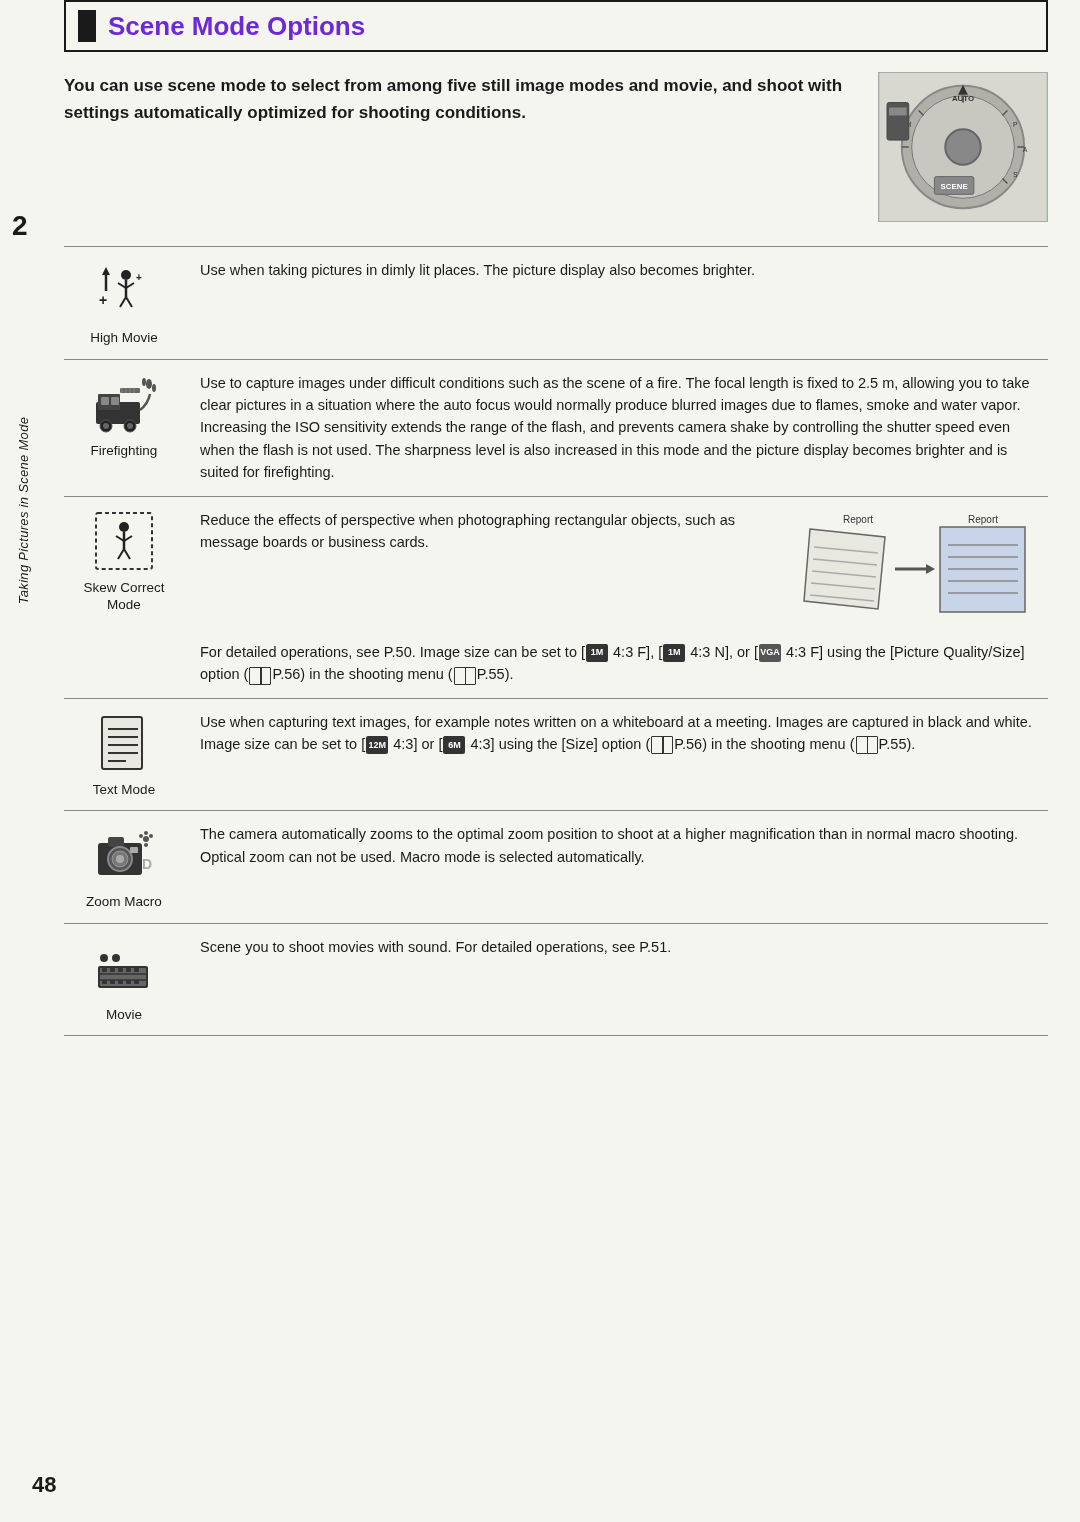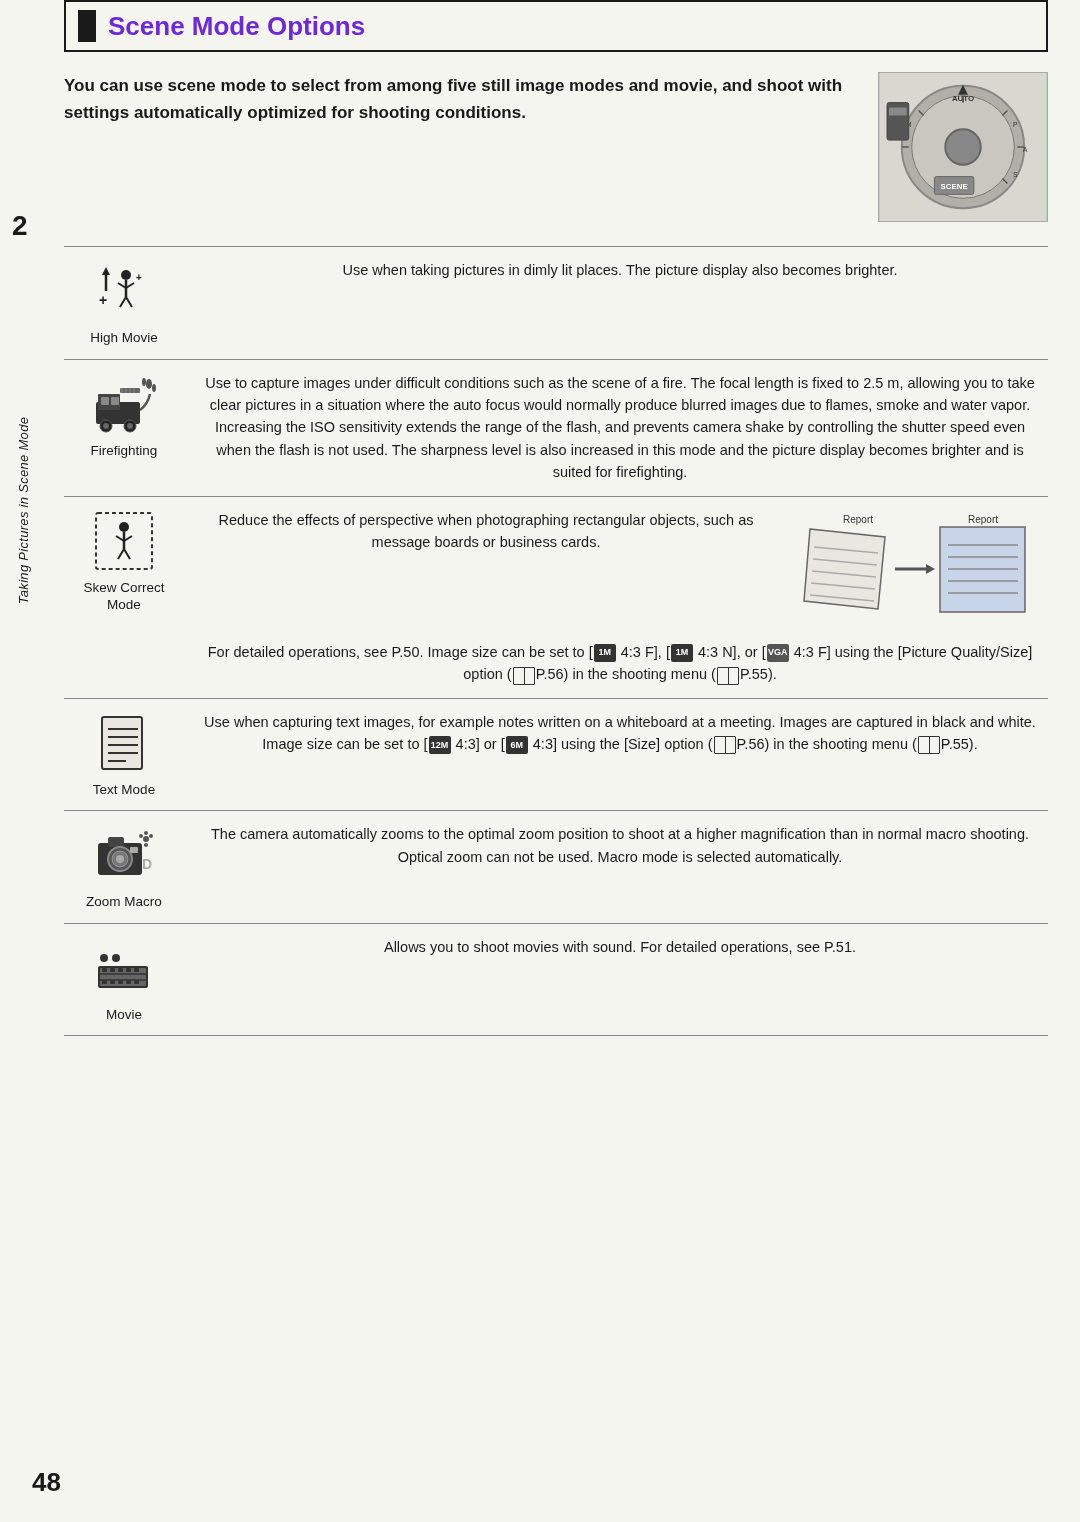--- a/index.html
+++ b/index.html
@@ -177,21 +177,20 @@
       color: #1a1a1a;
       text-align: center;
       line-height: 1.3;
     }
 
     .desc-cell {
       padding: 12px 8px 12px 16px;
       vertical-align: top;
       line-height: 1.55;
       font-size: 14.5px;
-      text-align: center;
     }
 
     
     .skew-desc {
       display: flex;
       flex-direction: column;
     }
 
     .skew-top {
       display: flex;
@@ -259,21 +258,21 @@
       bottom: 0;
       width: 1.5px;
       background: #333;
     }
 
     
     .page-number {
       position: absolute;
       bottom: 24px;
       left: 32px;
-      font-size: 26px;
+      font-size: 22px;
       font-weight: bold;
       color: #1a1a1a;
     }
   </style>
 </head>
 <body>
 
 <div class="page">
 
   <div class="side-tab">
@@ -533,21 +532,21 @@
               <rect x="40" y="28" width="5" height="4" rx="1" fill="#333"></rect>
               <rect x="8" y="40" width="5" height="4" rx="1" fill="#333"></rect>
               <rect x="16" y="40" width="5" height="4" rx="1" fill="#333"></rect>
               <rect x="24" y="40" width="5" height="4" rx="1" fill="#333"></rect>
               <rect x="32" y="40" width="5" height="4" rx="1" fill="#333"></rect>
               <rect x="40" y="40" width="5" height="4" rx="1" fill="#333"></rect>
             </svg>
           </div>
           <div class="icon-label">Movie</div>
         </td>
-        <td class="desc-cell">Allows you to shoot movies with sound. For detailed operations, see P.51.</td>
+        <td class="desc-cell">Scene you to shoot movies with sound. For detailed operations, see P.51.</td>
       </tr>
 
     </tbody>
       </table>
 
   </div>
 
 </div>
 
 <div class="page-number">48</div>

